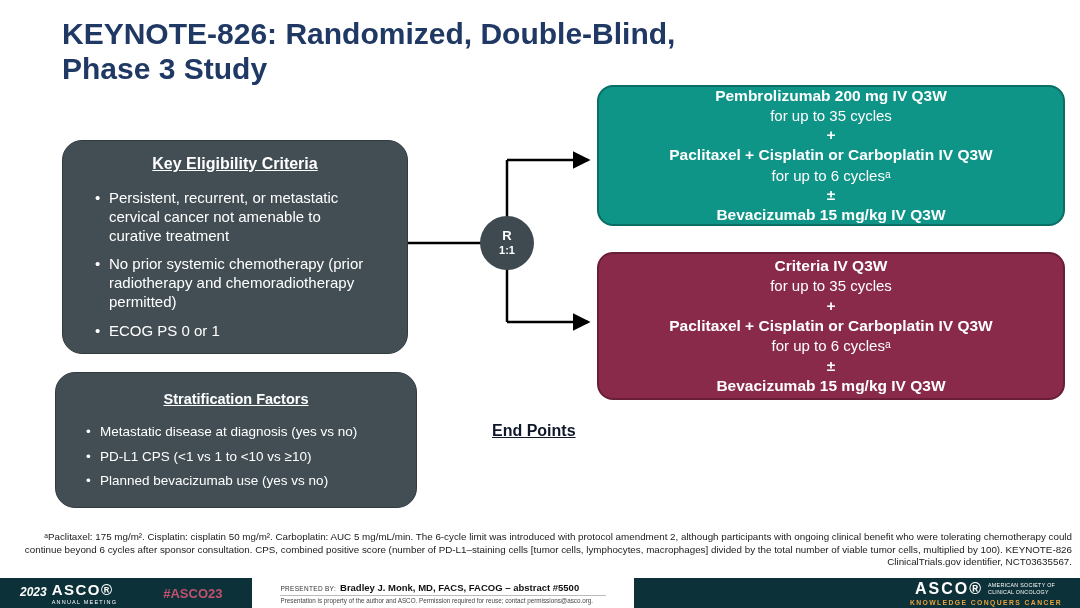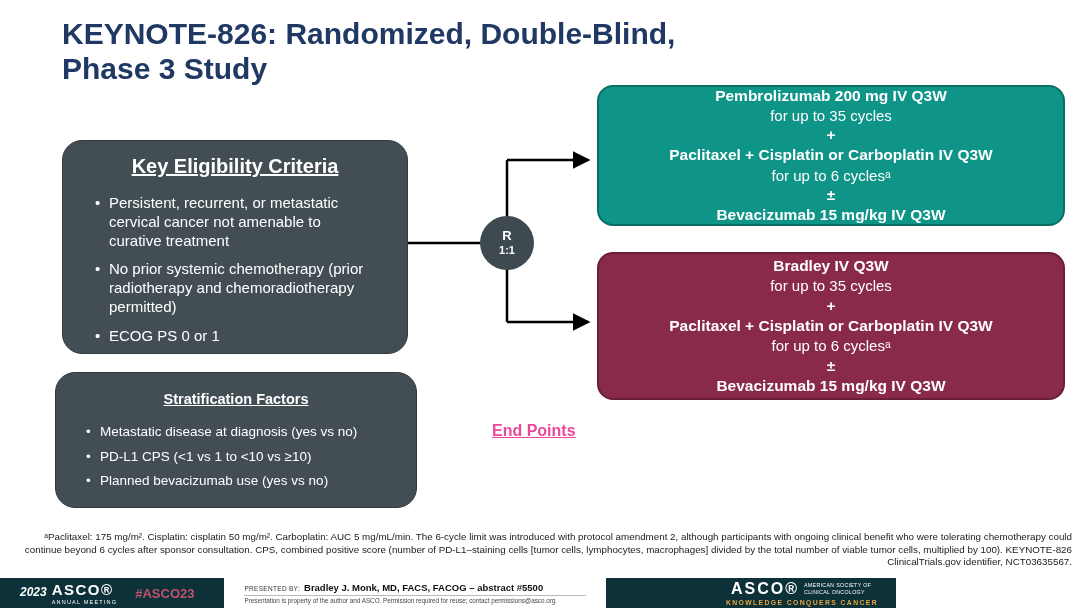--- a/index.html
+++ b/index.html
@@ -21,21 +21,21 @@
 
   
   .graybox {
     position: absolute; background: #424E54; color: #fff;
     border-radius: 20px; box-sizing: border-box;
     border: 1px solid #333B3F;
   }
   .elig { left: 62px; top: 140px; width: 346px; height: 214px; padding: 10px 16px 8px; }
   .box-heading {
     text-align: center; font-weight: bold; text-decoration: underline;
-    font-size: 20px; margin: 4px 0 4px;
+    font-size: 16px; margin: 4px 0 4px;
   }
   .graybox ul { list-style: none; margin: 16px; padding: 0; }
   .graybox li { position: relative; padding-left: 14px; }
   .graybox li::before { content: "•"; position: absolute; left: 0; }
   .elig li { font-size: 15px; line-height: 1.25; margin-bottom: 10px; }
 
   .strat { left: 55px; top: 372px; width: 362px; height: 136px; padding: 8px 14px; }
   .strat .box-heading { font-size: 14.5px; margin: 10px 0 8px; }
   .strat li { font-size: 13.5px; line-height: 1.3; margin-bottom: 7px; }
 
@@ -60,50 +60,50 @@
     padding: 6px 10px;
   }
   .arm-teal   { top: 85px;  height: 141px; background: #0F9488; border: 2px solid #0A6E64; }
   .arm-maroon { top: 252px; height: 148px; background: #8A2A4A; border: 2px solid #691F38; }
   .arm-line { font-size: 15.5px; line-height: 1.3; font-weight: bold; }
   .arm-line.light { font-weight: normal; font-size: 15px; }
 
   
   .endpoints { position: absolute; left: 492px; top: 422px; width: 580px; }
   .ep-heading {
-    color: #ec4899; font-weight: bold; text-decoration: underline;
+    color: #0f172a; font-weight: bold; text-decoration: underline;
     font-size: 16px; margin-bottom: 8px;
   }
   .endpoints ul { list-style: none; margin: 0; padding: 0 0 0 18px; }
   .endpoints li {
     position: relative; padding-left: 16px; color: #1F3864;
     font-size: 15px; line-height: 1.4; margin-bottom: 4px;
   }
   .endpoints li::before { content: "•"; position: absolute; left: 0; color: #A02B50; font-weight: bold; }
   .ep-label { font-weight: bold; }
 
   
   .footnote {
     position: absolute; left: 8px; top: 531px; width: 1064px;
     font-size: 9.8px; line-height: 1.3; color: #1a1a1a; text-align: right;
   }
 
   
   .footer {
-    position: absolute; left: 0; bottom: 0; width: 896px; height: 30px;
+    position: absolute; left: 0; bottom: 0; width: 1080px; height: 30px;
     background: #0D3138; display: flex; align-items: center; color: #fff;
   }
   .meeting-logo { margin-left: 20px; display: flex; align-items: flex-end; gap: 5px; }
   .meeting-year { font-style: italic; font-weight: bold; font-size: 12px; padding-bottom: 6px; }
   .meeting-name { font-weight: bold; font-size: 15px; letter-spacing: 1.5px; line-height: 1; }
   .meeting-sub  { font-size: 5.5px; letter-spacing: 1.2px; margin-top: 2px; }
-  .hashtag { margin-left: 18px; color: #C2516F; font-weight: bold; font-size: 13px; }
+  .hashtag { margin-left: 46px; color: #C2516F; font-weight: bold; font-size: 13px; }
   .presenter-panel {
     margin-left: 30px; background: #fff; color: #111; height: 30px; width: 382px;
-    box-sizing: border-box; padding: 2px 20px; display: flex; flex-direction: column; justify-content: center;
+    box-sizing: border-box; padding: 2px 28px; display: flex; flex-direction: column; justify-content: center;
   }
   .presenter-row { display: flex; align-items: baseline; gap: 4px; }
   .pb-label { font-size: 6.5px; text-transform: uppercase; color: #333; letter-spacing: 0.3px; }
   .presenter-name { font-size: 9.5px; font-weight: bold; color: #111; }
   .disclaimer { border-top: 1px solid #bbb; margin-top: 2px; padding-top: 1px; font-size: 6.3px; color: #444; }
   .asco-right { margin-left: auto; margin-right: 18px; display: flex; flex-direction: column; align-items: flex-end; }
   .asco-row { display: flex; align-items: center; gap: 5px; }
   .asco-word { font-weight: bold; font-size: 16px; letter-spacing: 2px; line-height: 1; }
   .asco-society { width: 74px; font-size: 5.3px; line-height: 1.25; text-transform: uppercase; letter-spacing: 0.3px; }
   .asco-tagline { margin-top: 2px; color: #E8A33D; font-weight: bold; font-size: 6.8px; letter-spacing: 1.4px; }
@@ -155,21 +155,21 @@
     <div class="arm-line">Pembrolizumab 200 mg IV Q3W</div>
     <div class="arm-line light">for up to 35 cycles</div>
     <div class="arm-line">+</div>
     <div class="arm-line">Paclitaxel + Cisplatin or Carboplatin IV Q3W</div>
     <div class="arm-line light">for up to 6 cyclesᵃ</div>
     <div class="arm-line">±</div>
     <div class="arm-line">Bevacizumab 15 mg/kg IV Q3W</div>
   </div>
 
   <div class="arm arm-maroon">
-    <div class="arm-line">Bradley IV Q3W</div>
+    <div class="arm-line">Criteria IV Q3W</div>
     <div class="arm-line light">for up to 35 cycles</div>
     <div class="arm-line">+</div>
     <div class="arm-line">Paclitaxel + Cisplatin or Carboplatin IV Q3W</div>
     <div class="arm-line light">for up to 6 cyclesᵃ</div>
     <div class="arm-line">±</div>
     <div class="arm-line">Bevacizumab 15 mg/kg IV Q3W</div>
   </div>
 
   <div class="endpoints">
     <div class="ep-heading">End Points</div>

